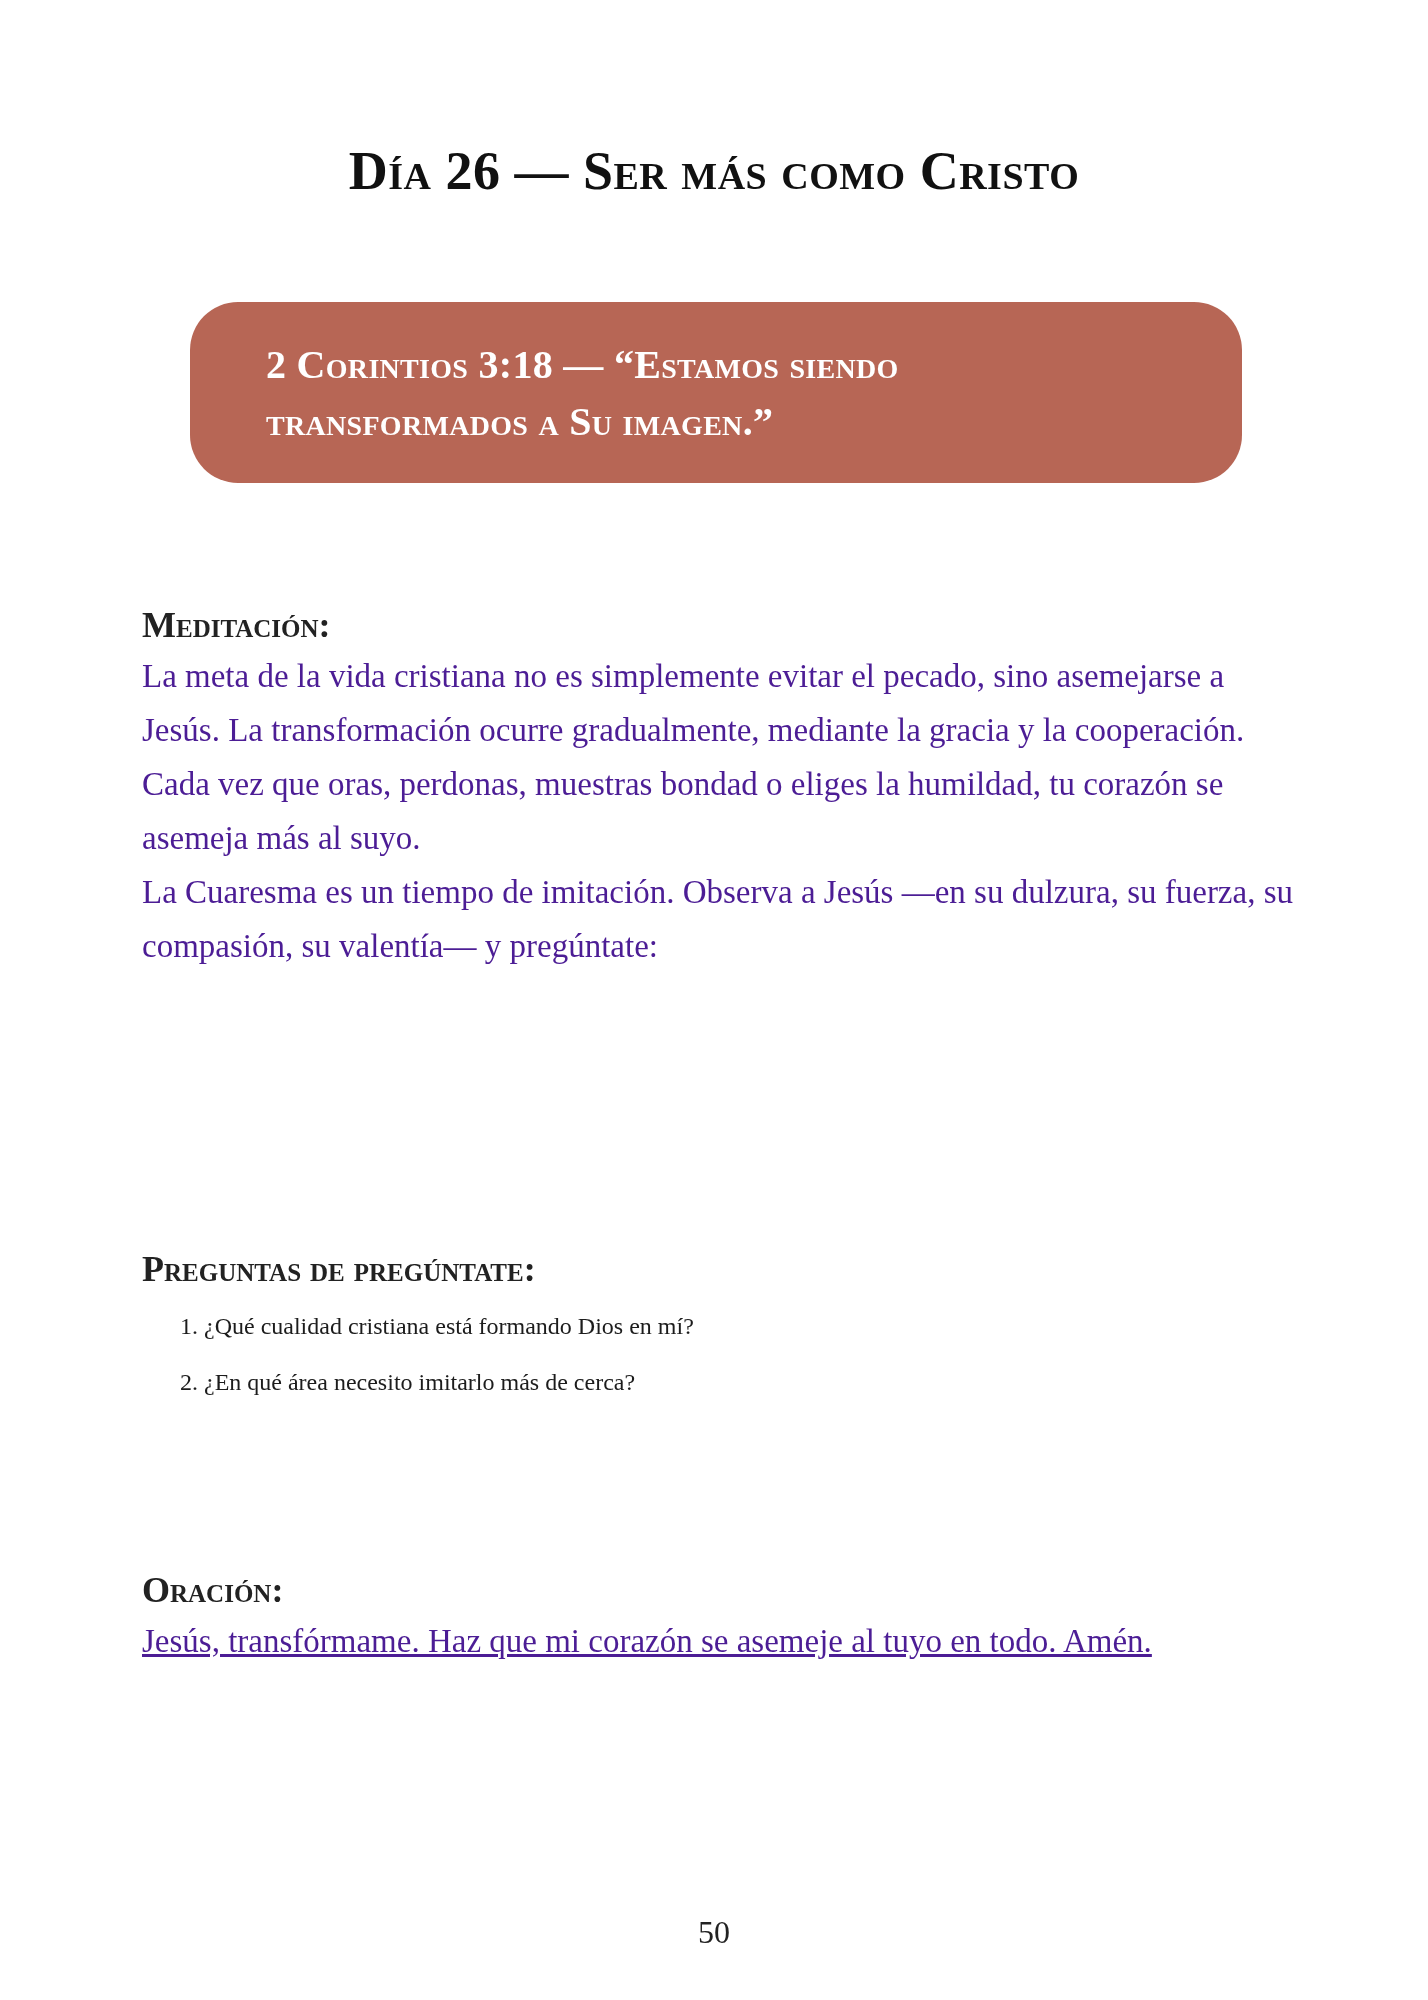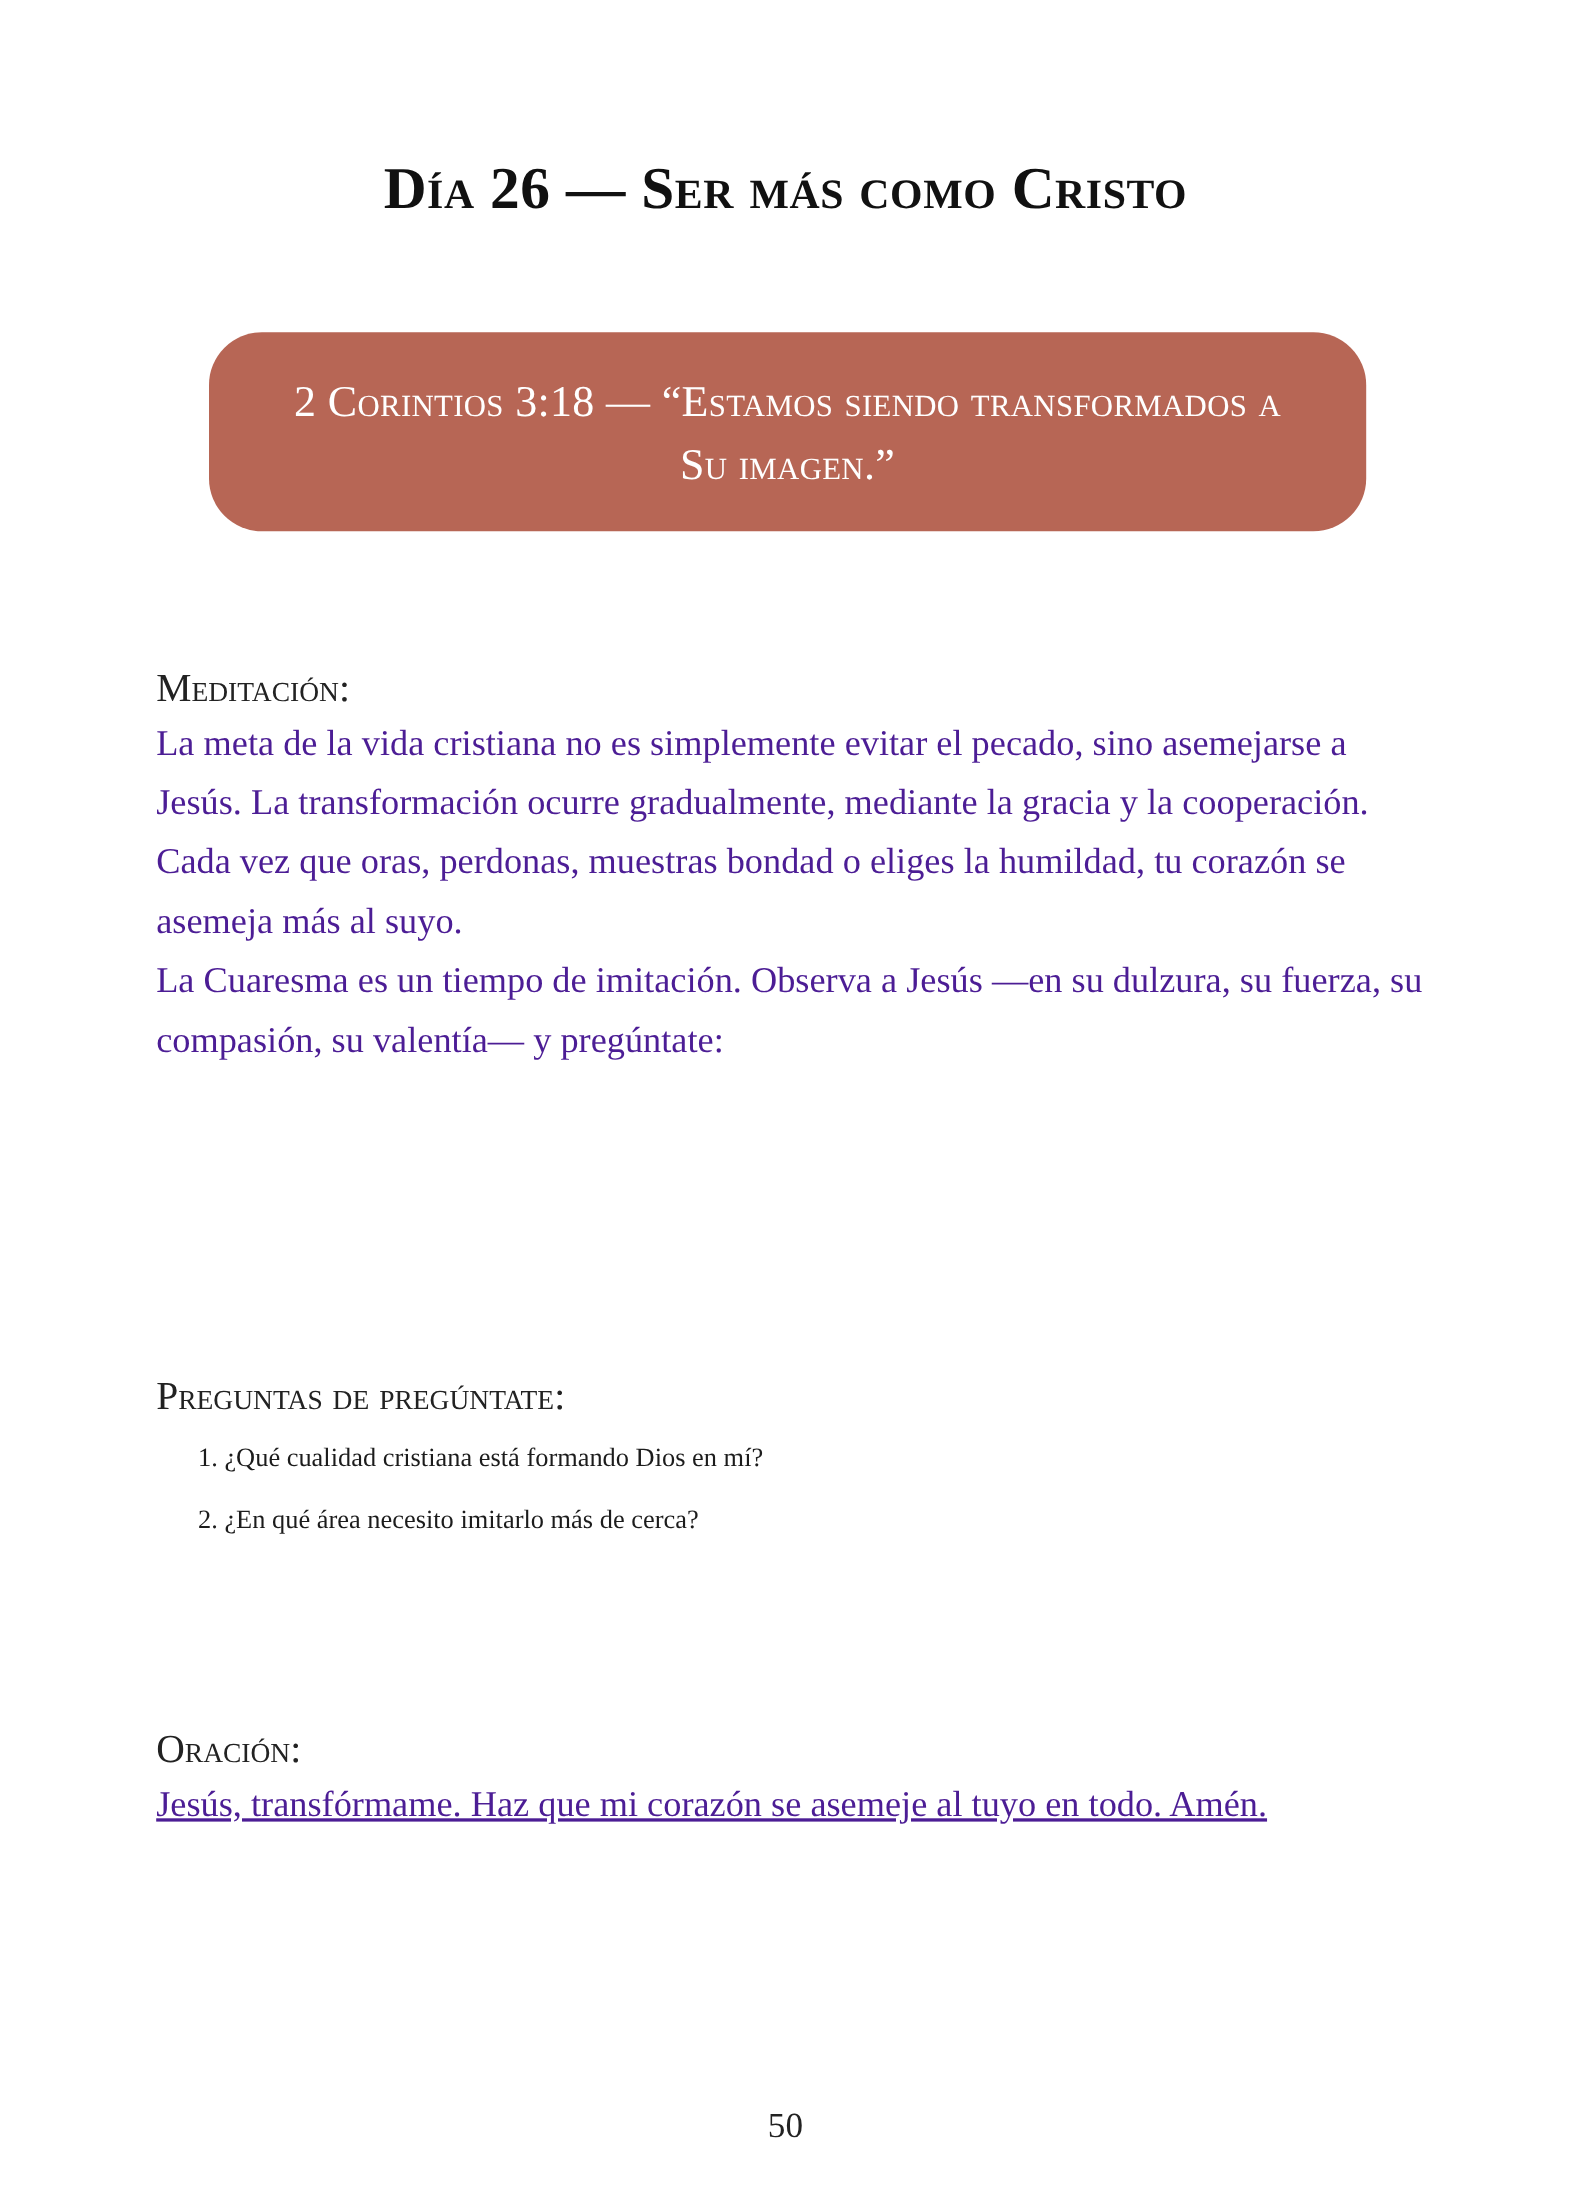--- a/index.html
+++ b/index.html
@@ -4,24 +4,24 @@
 <style>
   html, body { margin: 0; padding: 0; background: #ffffff; }
   body { width: 1428px; height: 2000px; position: relative; overflow: hidden;
          font-family: "Liberation Serif", "DejaVu Serif", serif; color: #1a1a1a; }
   .page-title { position: absolute; left: 0; top: 136px; width: 1428px; text-align: center;
                 font-size: 54px; font-weight: bold; font-variant: small-caps; letter-spacing: 0.5px;
                 color: #111111; line-height: 70px; margin: 0; }
   .verse-box { position: absolute; left: 190px; top: 302px; width: 1052px; height: 181px;
                border-radius: 48px; display: flex; align-items: center; justify-content: center;
                box-sizing: border-box; padding: 0 40px; }
-  .verse-text { color: #ffffff; font-weight: normal; font-variant: small-caps; font-size: 40px;
-                line-height: 57px; text-align: center; width: 900px; letter-spacing: 0.3px; }
+  .verse-text { color: #ffffff; font-weight: bold; font-variant: small-caps; font-size: 40px;
+                line-height: 57px; text-align: left; width: 900px; letter-spacing: 0.3px; }
   .section-heading { position: absolute; left: 142px; font-size: 36px; font-variant: small-caps;
-                     color: #222222; line-height: 50px; margin: 0; font-weight: normal; }
+                     color: #222222; line-height: 50px; margin: 0; font-weight: bold; }
   .body-text { position: absolute; left: 142px; width: 1160px; font-size: 33px; line-height: 54px;
                color: #4c1d95; margin: 0; }
   .body-text p { margin: 0; }
   .question-list { position: absolute; left: 142px; top: 1298px; margin: 0; padding: 0;
                    list-style: none; font-size: 24px; line-height: 56px; color: #1c1c1c; }
   .question-list li { padding-left: 38px; }
   .q-num { display: inline-block; margin-right: 6px; }
   .page-number { position: absolute; left: 0; top: 1912px; width: 1428px; text-align: center;
                  font-size: 32px; color: #222222; line-height: 40px; }
 </style>

